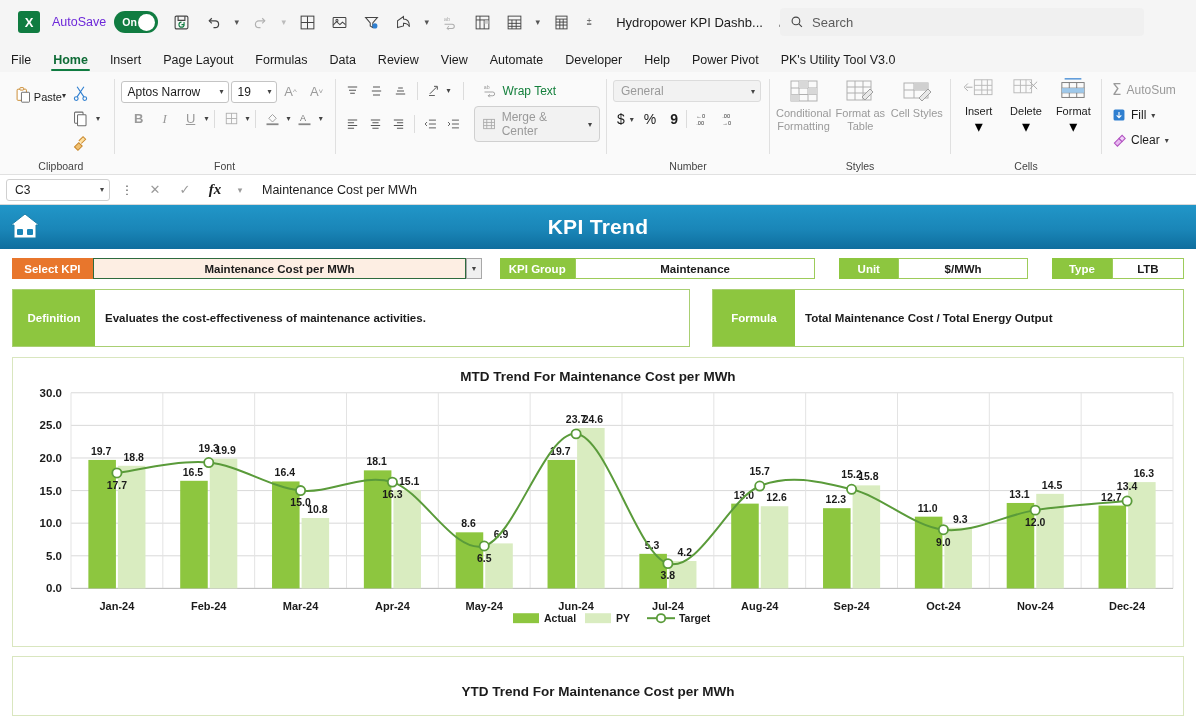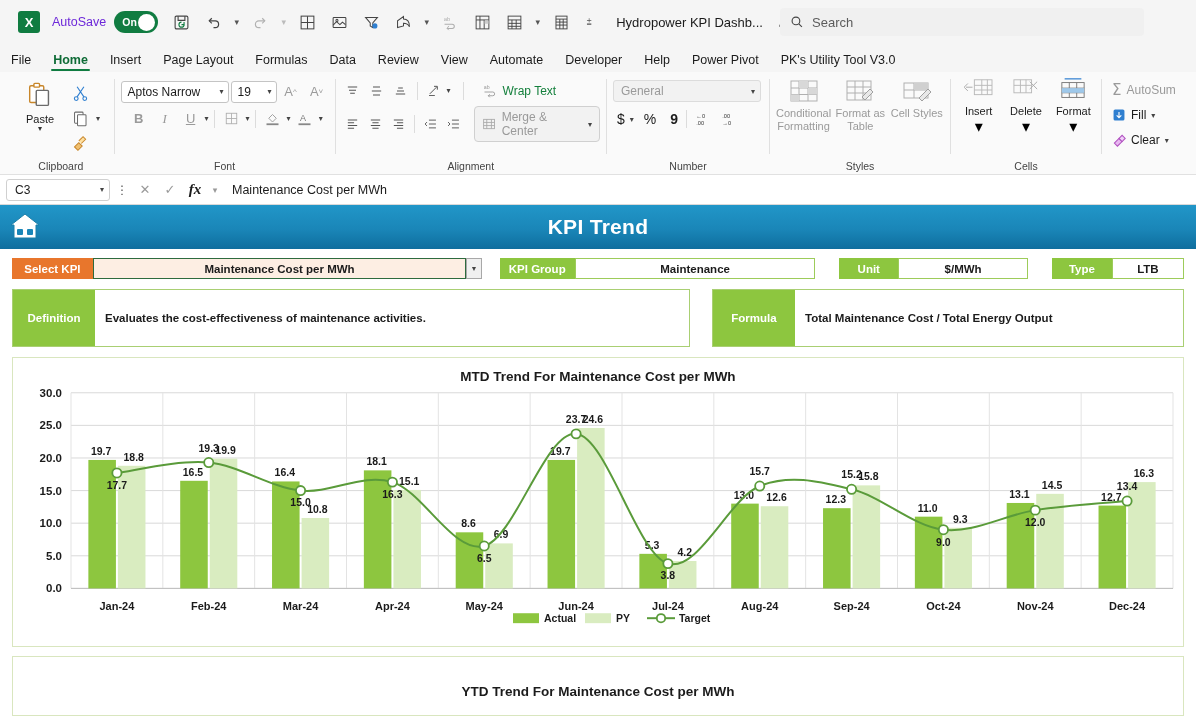--- a/index.html
+++ b/index.html
@@ -73,21 +73,21 @@
   }
   .grp { display: flex; flex-direction: column; position: relative; padding: 0 6px;}
   .grp-body { flex: 1; display: flex; align-items: flex-start; padding-top: 4px; }
   .grp-label {
     text-align: center; font-size: 10.5px; color: #444; height: 16px;
     line-height: 16px; position: relative;
   }
   .grp-sep { width: 1px; background: #e0e0e0; margin: 4px 0 20px 0; }
 
   .big-btn {
-    display:flex; flex-direction:column; align-items:center; justify-content:flex-end;
+    display:flex; flex-direction:row; align-items:center; justify-content:flex-end;
     width: 52px; padding-top:2px; cursor:pointer; border-radius:4px;
   }
   .big-btn .lbl { font-size: 11px; color:#1b1b1b; margin-top:2px; }
   .big-btn .cv { font-size:8px; color:#333; line-height:8px;}
   .sm-col { display:flex; flex-direction:column; gap:1px; padding-top:2px;}
   .sm-btn { width:28px; height:24px; display:flex; align-items:center; justify-content:center; cursor:pointer; border-radius:3px;}
   .row { display:flex; align-items:center; gap:2px; }
 
   .fname {
     width: 108px; height: 22px; border: 1px solid #c4c4c4; border-radius: 3px;
@@ -124,21 +124,21 @@
   .style-btn { display:flex;flex-direction:column;align-items:center;width:72px;cursor:pointer;}
   .style-btn .lbl { font-size:11px;color:#9a9a9a;line-height:13px;text-align:center;margin-top:0;}
   .cells-btn { display:flex;flex-direction:column;align-items:center;width:46px;cursor:pointer;}
   .cells-btn .lbl { font-size:11px;color:#1b1b1b;margin-top:2px;}
   .edit-item { display:flex;align-items:center;gap:5px;font-size:12px;color:#1b1b1b;padding:2px 4px;cursor:pointer;height:24px;}
   .edit-item.dis { color:#9a9a9a; }
 
   
   .fbar {
     height: 30px; background: #fff; display: flex; align-items: center;
-    padding: 0 6px; gap: 3px; border-bottom: 1px solid #d9d9d9;
+    padding: 0 6px; gap: 8px; border-bottom: 1px solid #d9d9d9;
   }
   .namebox {
     width: 104px; height: 22px; border: 1px solid #d0d0d0; border-radius: 3px;
     background:#fff; font-size: 12px; color:#1b1b1b; display:flex; align-items:center;
     justify-content:space-between; padding: 0 5px 0 8px; cursor:text;
   }
   .fb-ico { width:22px;height:22px;display:flex;align-items:center;justify-content:center;color:#9a9a9a;font-size:13px;cursor:pointer;}
   .fx { font-style: italic; font-family:"Liberation Serif",serif; font-size:15px; color:#1b1b1b; font-weight:600;}
   .fcontent { flex:1; font-size:12.5px; color:#1b1b1b; padding-left:8px; cursor:text;}
   .dots { color:#555; font-size:12px; padding:0 3px; cursor:pointer; letter-spacing:0; }
@@ -490,21 +490,20 @@
         <div class="merge-btn" style="margin-left:8px">
           <svg width="15" height="14" viewBox="0 0 18 18" fill="none" stroke="#a8a8a8" stroke-width="1.1">
             <rect x="2" y="3" width="14" height="12"></rect>
               <path d="M2 7h14M2 11h14M6 3v12M12 3v12"></path>
           </svg>
           <span>Merge &amp; Center</span>
           <span class="cv-sm">▾</span>
         </div>
       </div>
     </div>
-    <div class="grp-label">Alignment</div>
   </div>
 
   <div class="grp-sep"></div>
 
   <div class="grp" style="width:166px">
     <div class="grp-body" style="flex-direction:column; gap:5px; padding-top:5px;">
       <div class="numfmt">
         <span>General</span>
         <span class="cv-sm">▾</span>
       </div>

